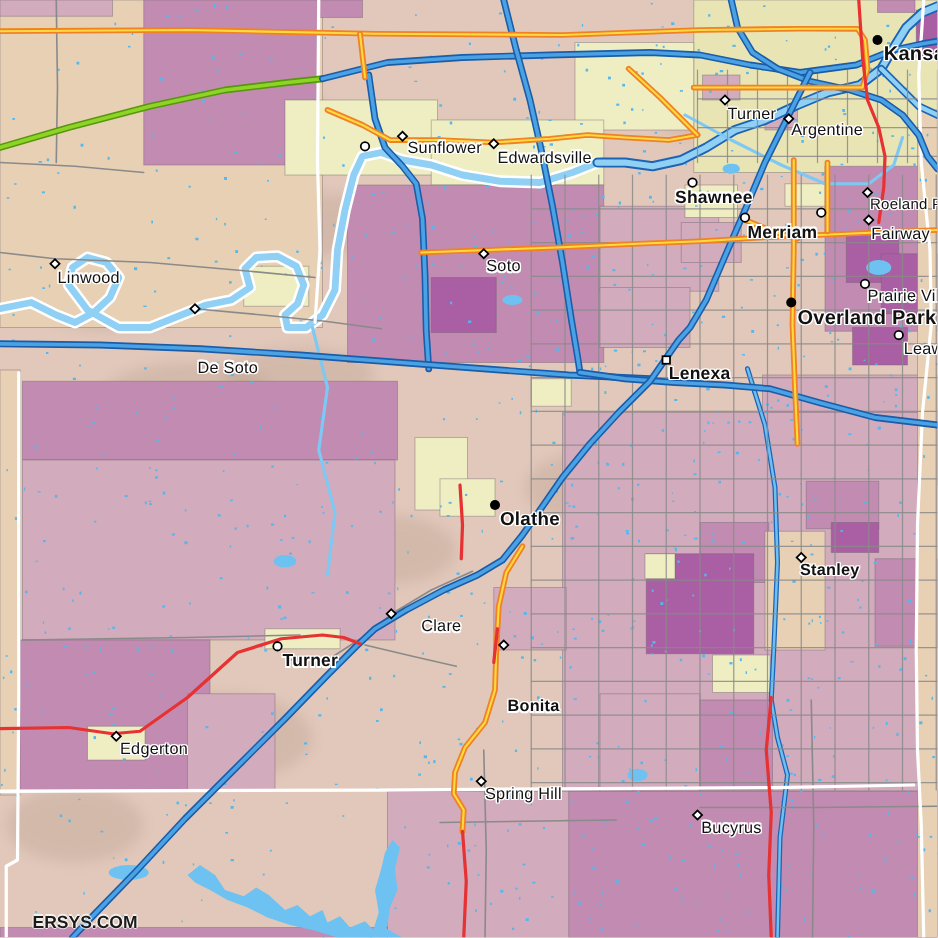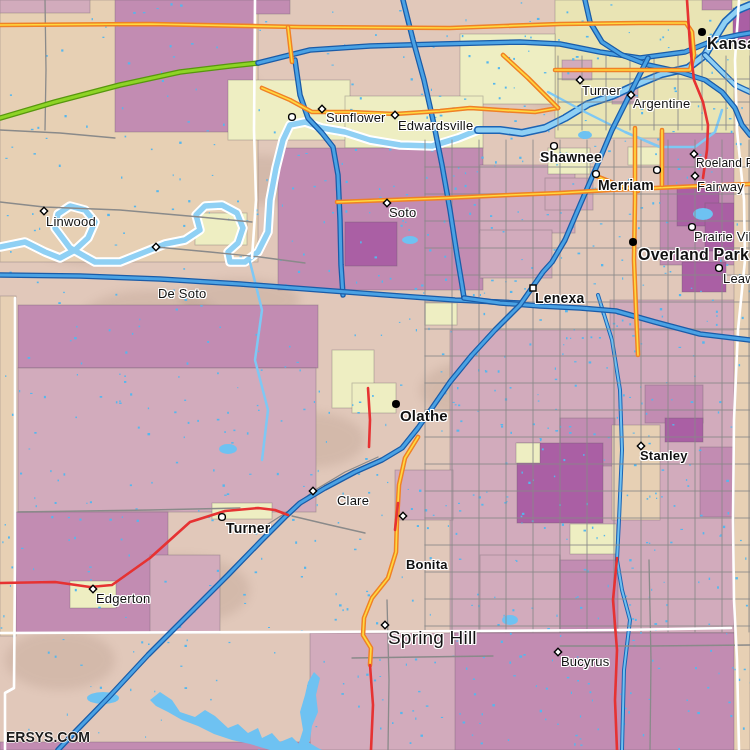--- a/index.html
+++ b/index.html
@@ -12,20 +12,21 @@
   .city-label{
     position:absolute;white-space:nowrap;color:#111;line-height:1;
     text-shadow:1px 0 0 #fff,-1px 0 0 #fff,0 1px 0 #fff,0 -1px 0 #fff,
                 1px 1px 0 #fff,-1px -1px 0 #fff,1px -1px 0 #fff,-1px 1px 0 #fff;
     letter-spacing:0.2px;
   }
   .watermark{
     position:absolute;left:6px;top:729px;font-size:14px;font-weight:bold;color:#1b1b1b;
     text-shadow:1px 0 0 rgba(255,255,255,.7),-1px 0 0 rgba(255,255,255,.7),
                 0 1px 0 rgba(255,255,255,.7),0 -1px 0 rgba(255,255,255,.7);
+    padding-left:20px;
   }
 </style>
 </head>
 <body>
 
 <div class="map-viewport">
   <svg id="map-svg" width="750" height="750" viewBox="0 0 750 750">
     <defs>
       <filter id="soft-blur" x="-50%" y="-50%" width="200%" height="200%">
         <feGaussianBlur stdDeviation="5"></feGaussianBlur>
@@ -1119,17 +1120,17 @@
       <div class="city-label" style="left: 158px; top: 250px; font-size: 13px; font-weight: normal; margin-top: 37px;">De Soto</div>
       <div class="city-label" style="left: 638px; top: 247px; font-size: 16px; font-weight: bold;">Overland Park</div>
       <div class="city-label" style="left: 723px; top: 272px; font-size: 13px; font-weight: normal;">Leawood</div>
       <div class="city-label" style="left: 535px; top: 291px; font-size: 14px; font-weight: bold;">Lenexa</div>
       <div class="city-label" style="left: 400px; top: 408px; font-size: 15px; font-weight: bold;">Olathe</div>
       <div class="city-label" style="left: 640px; top: 449px; font-size: 13px; font-weight: bold;">Stanley</div>
       <div class="city-label" style="left: 315px; top: 494px; font-size: 13px; font-weight: normal; padding-left: 22px;">Clare</div>
       <div class="city-label" style="left: 406px; top: 519px; font-size: 13px; font-weight: bold; margin-top: 39px;">Bonita</div>
       <div class="city-label" style="left: 226px; top: 521px; font-size: 14px; font-weight: bold;">Turner</div>
       <div class="city-label" style="left: 96px; top: 592px; font-size: 13px; font-weight: normal; text-align: right;">Edgerton</div>
-      <div class="city-label" style="left: 388px; top: 628px; font-size: 19px; font-weight: normal;">Spring Hill</div>
+      <div class="city-label" style="left: 388px; top: 628px; font-size: 13px; font-weight: normal;">Spring Hill</div>
       <div class="city-label" style="left: 561px; top: 655px; font-size: 13px; font-weight: normal;">Bucyrus</div>
     </div>
   <div class="watermark">ERSYS.COM</div>
 </div>
 
 </body></html>

